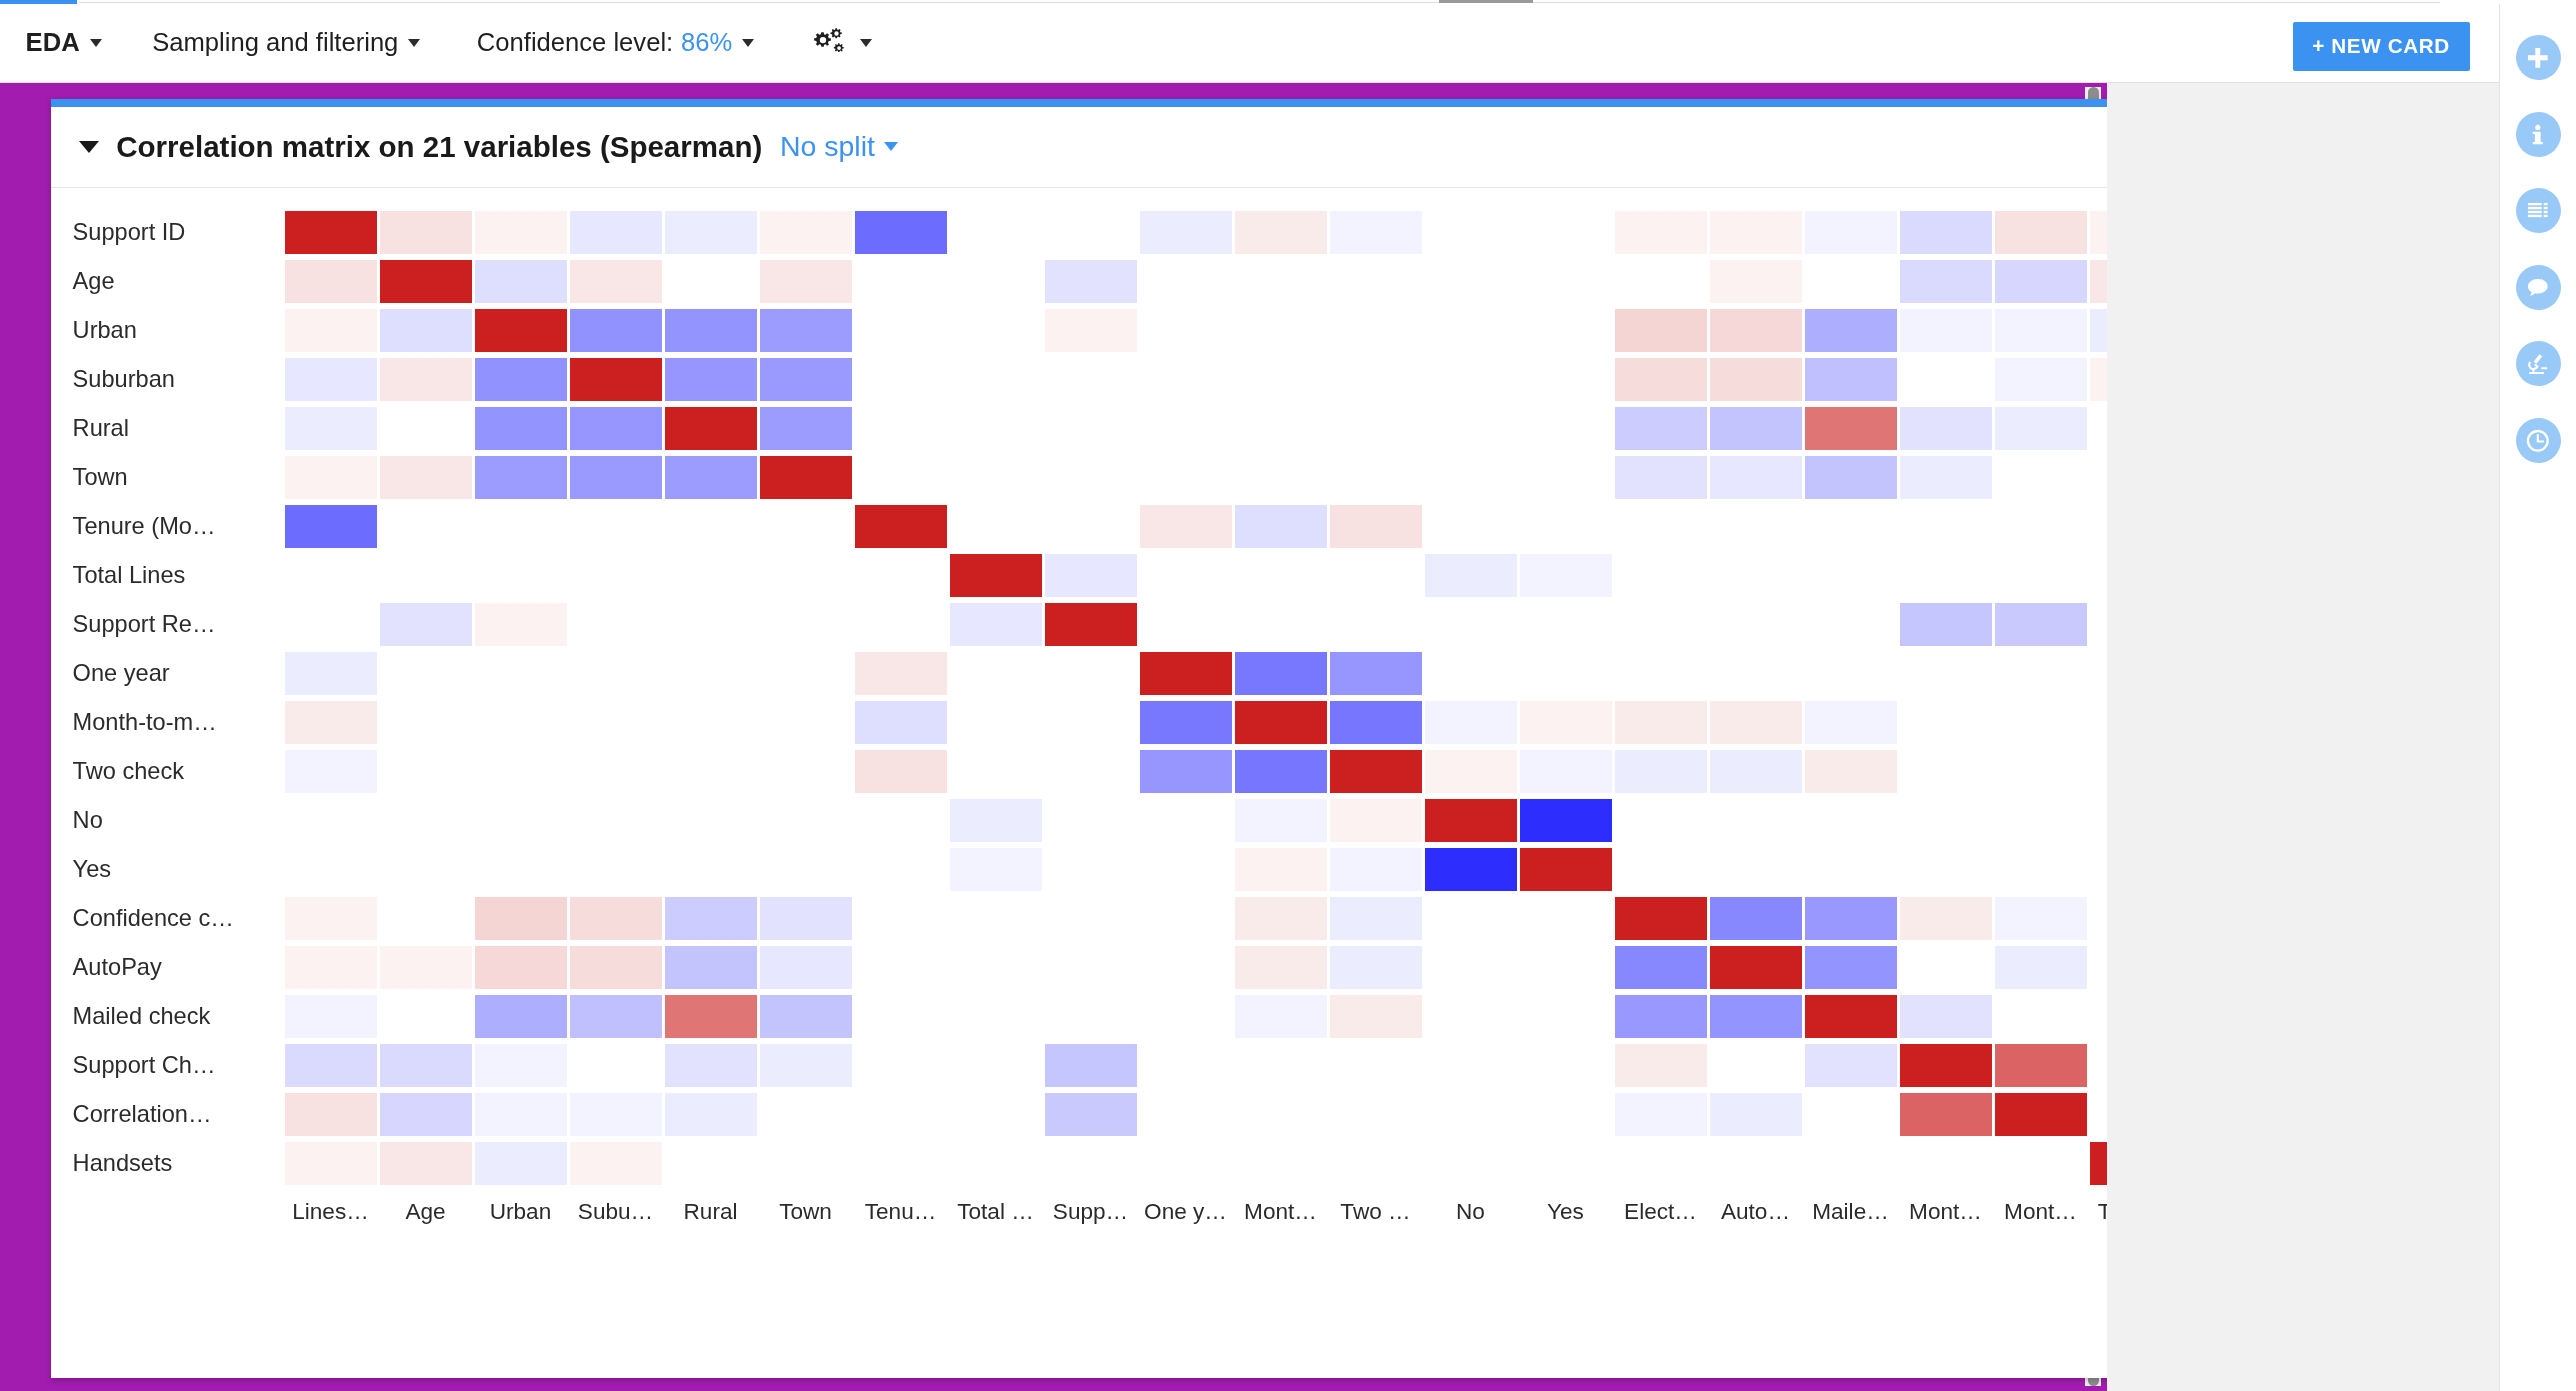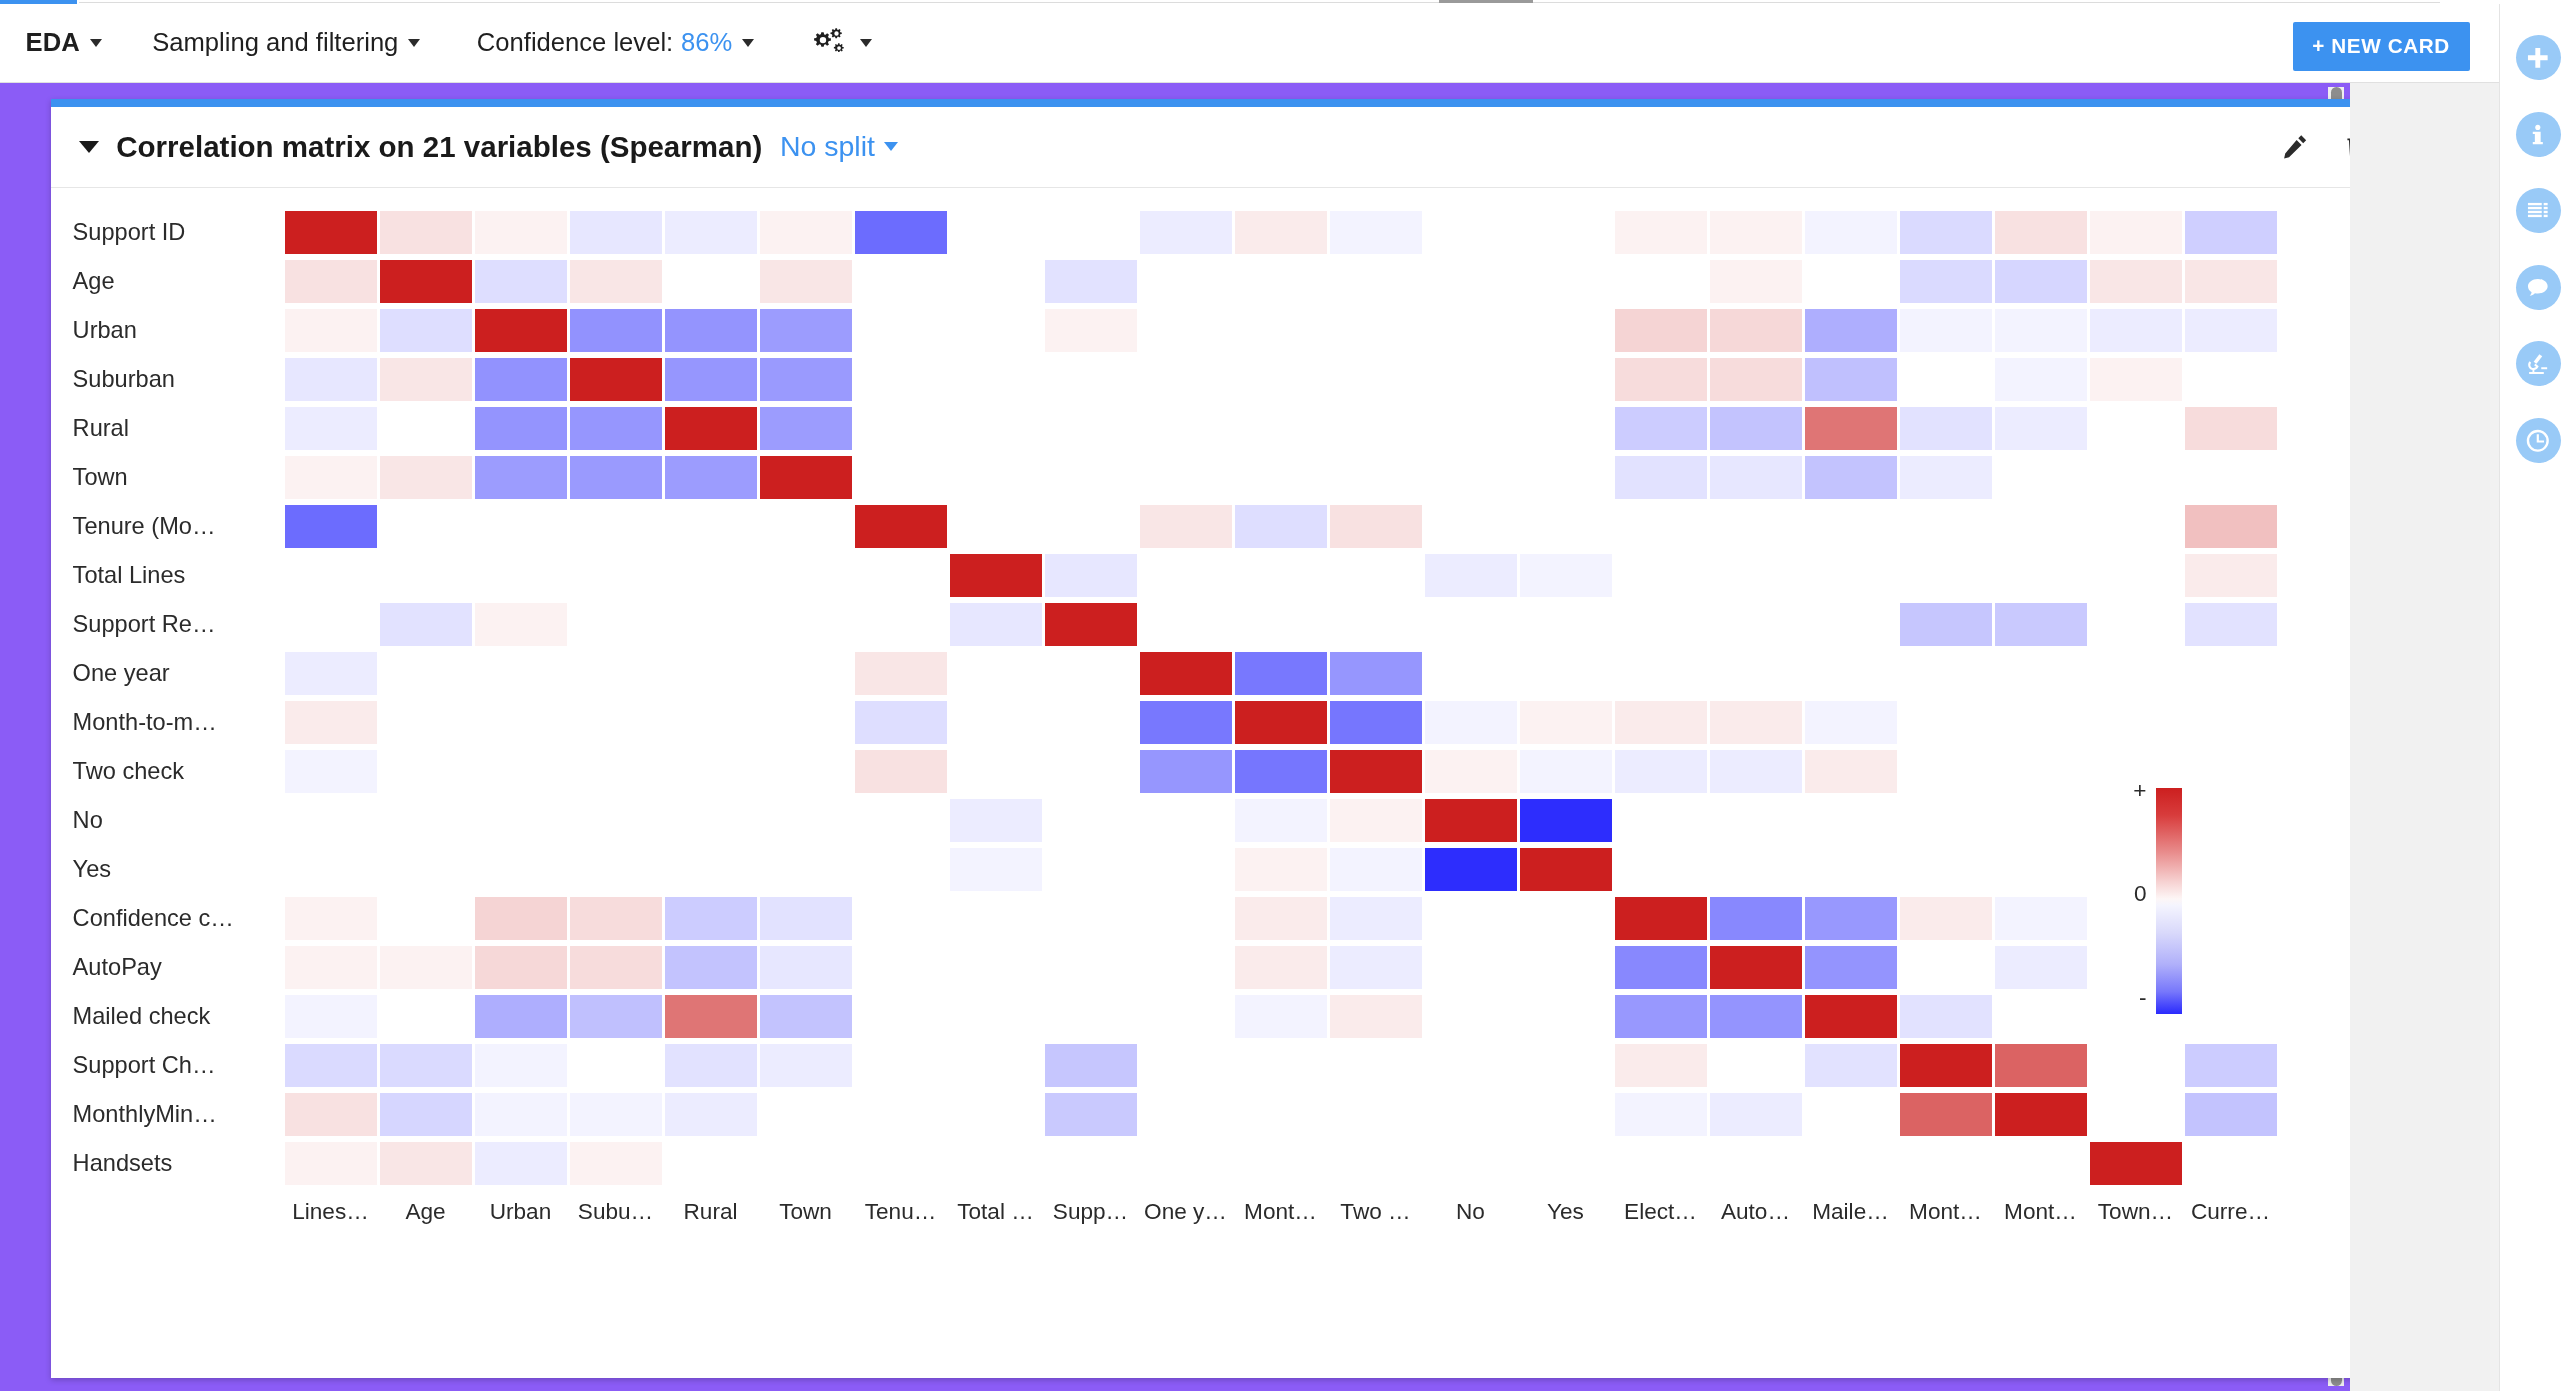--- a/index.html
+++ b/index.html
@@ -62,22 +62,22 @@
   }
   .rail-btn {
     width:45px; height:45px; border-radius:50%; background:#99caf7;
     display:flex; align-items:center; justify-content:center; cursor:pointer;
     flex:0 0 auto;
   }
   .rail-btn svg { display:block; }
 
   
   .body-area {
-    position:absolute; top:83px; left:0; width:2350px; height:1309px;
-    background:#8b5cf6; overflow:hidden;
+    position:absolute; top:83px; left:0; width:2107px; height:1309px;
+    background:#a21caf; overflow:hidden;
   }
   .vscroll {
     position:absolute; right:5.9px; top:3.9px; width:15.7px; height:1299px;
     background:#efefef;
   }
   .vscroll .thumb {
     position:absolute; left:3px; top:0; width:10.8px; height:1299px;
     background:#8d8d8d; border-radius:5.9px;
   }
 
@@ -292,21 +292,21 @@
             <div class="rowlabel">Support Re…</div>
             <div class="rowlabel">One year</div>
             <div class="rowlabel">Month-to-m…</div>
             <div class="rowlabel">Two check</div>
             <div class="rowlabel">No</div>
             <div class="rowlabel">Yes</div>
             <div class="rowlabel">Confidence c…</div>
             <div class="rowlabel">AutoPay</div>
             <div class="rowlabel">Mailed check</div>
             <div class="rowlabel">Support Ch…</div>
-            <div class="rowlabel">MonthlyMin…</div>
+            <div class="rowlabel">Correlation…</div>
             <div class="rowlabel">Handsets</div>
           </div>
         <div class="mgrid" id="mgrid">
             <div class="mrow">
               <div class="mcell" title="Customer ID / Custo… = 1">
                 <div class="fill" style="background: rgb(204, 31, 31);"></div>
               </div>
               <div class="mcell" title="Customer ID / Age = 0.04">
                 <div class="fill" style="background: rgb(248, 225, 225);"></div>
               </div>

